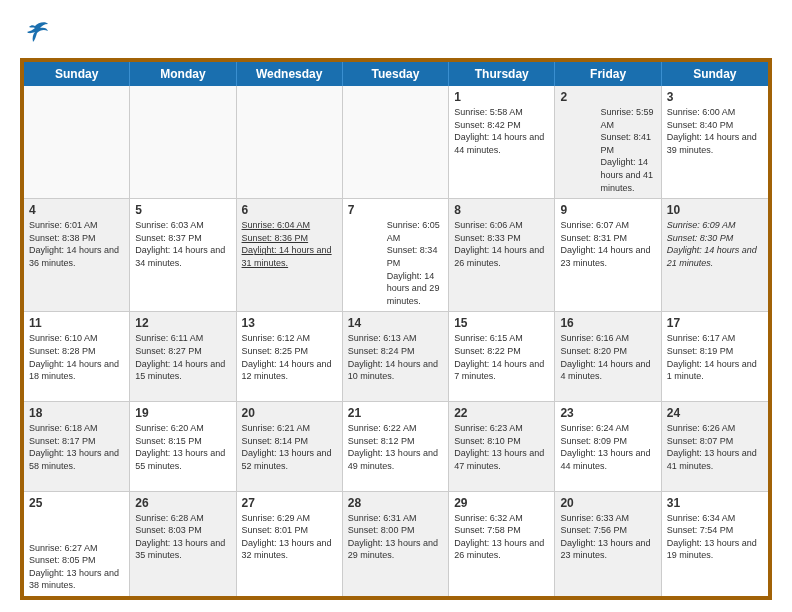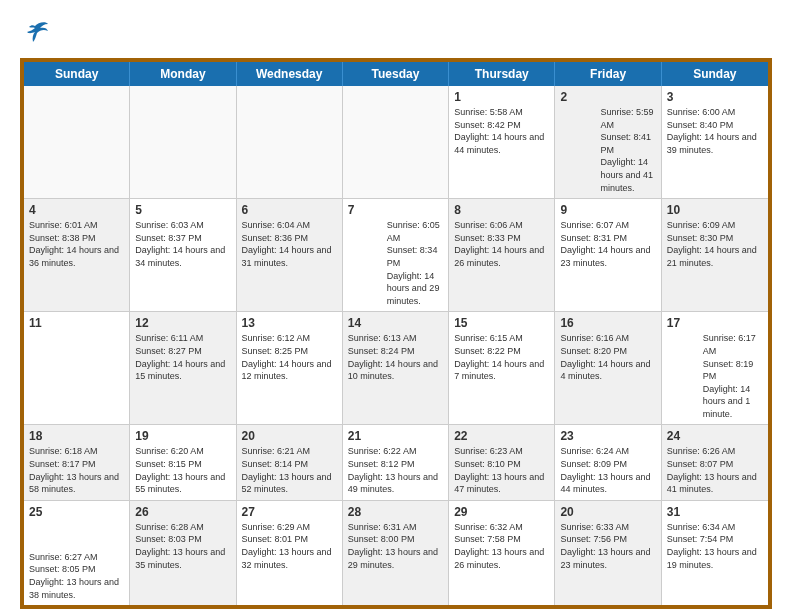--- a/index.html
+++ b/index.html
@@ -170,21 +170,21 @@
 Daylight: 14 hours and 36 minutes.</div>
           </div>
           <div class="cal-cell">
             <div class="day-num">5</div>
             <div class="cell-text" style="white-space: pre-line;">Sunrise: 6:03 AM
 Sunset: 8:37 PM
 Daylight: 14 hours and 34 minutes.</div>
           </div>
           <div class="cal-cell shaded">
             <div class="day-num">6</div>
-            <div class="cell-text" style="white-space: pre-line;">Sunrise: 6:04 AM
+            <div class="cell-text" style="white-space: pre-line; text-decoration: underline;">Sunrise: 6:04 AM
 Sunset: 8:36 PM
 Daylight: 14 hours and 31 minutes.</div>
           </div>
           <div class="cal-cell">
             <div class="day-num">7</div>
             <div class="cell-text" style="white-space: pre-line; margin-left: 39px;">Sunrise: 6:05 AM
 Sunset: 8:34 PM
 Daylight: 14 hours and 29 minutes.</div>
           </div>
           <div class="cal-cell shaded">
@@ -194,28 +194,31 @@
 Daylight: 14 hours and 26 minutes.</div>
           </div>
           <div class="cal-cell">
             <div class="day-num">9</div>
             <div class="cell-text" style="white-space: pre-line;">Sunrise: 6:07 AM
 Sunset: 8:31 PM
 Daylight: 14 hours and 23 minutes.</div>
           </div>
           <div class="cal-cell shaded">
             <div class="day-num">10</div>
-            <div class="cell-text" style="white-space: pre-line;">Sunrise: 6:09 AM
+            <div class="cell-text" style="white-space: pre-line; font-style: italic;">Sunrise: 6:09 AM
 Sunset: 8:30 PM
 Daylight: 14 hours and 21 minutes.</div>
           </div>
         </div>
         <div class="cal-row">
           <div class="cal-cell">
             <div class="day-num">11</div>
+            <div class="cell-text" style="white-space: pre-line;">Sunrise: 6:10 AM
+Sunset: 8:28 PM
+Daylight: 14 hours and 18 minutes.</div>
           </div>
           <div class="cal-cell shaded">
             <div class="day-num">12</div>
             <div class="cell-text" style="white-space: pre-line;">Sunrise: 6:11 AM
 Sunset: 8:27 PM
 Daylight: 14 hours and 15 minutes.</div>
           </div>
           <div class="cal-cell">
             <div class="day-num">13</div>
             <div class="cell-text" style="white-space: pre-line;">Sunrise: 6:12 AM
@@ -235,21 +238,21 @@
 Daylight: 14 hours and 7 minutes.</div>
           </div>
           <div class="cal-cell shaded">
             <div class="day-num">16</div>
             <div class="cell-text" style="white-space: pre-line;">Sunrise: 6:16 AM
 Sunset: 8:20 PM
 Daylight: 14 hours and 4 minutes.</div>
           </div>
           <div class="cal-cell">
             <div class="day-num">17</div>
-            <div class="cell-text" style="white-space: pre-line; margin-left: 36px;">Sunrise: 6:17 AM
+            <div class="cell-text" style="white-space: pre-line;">Sunrise: 6:17 AM
 Sunset: 8:19 PM
 Daylight: 14 hours and 1 minute.</div>
           </div>
         </div>
         <div class="cal-row">
           <div class="cal-cell shaded">
             <div class="day-num">18</div>
             <div class="cell-text" style="white-space: pre-line;">Sunrise: 6:18 AM
 Sunset: 8:17 PM
 Daylight: 13 hours and 58 minutes.</div>

